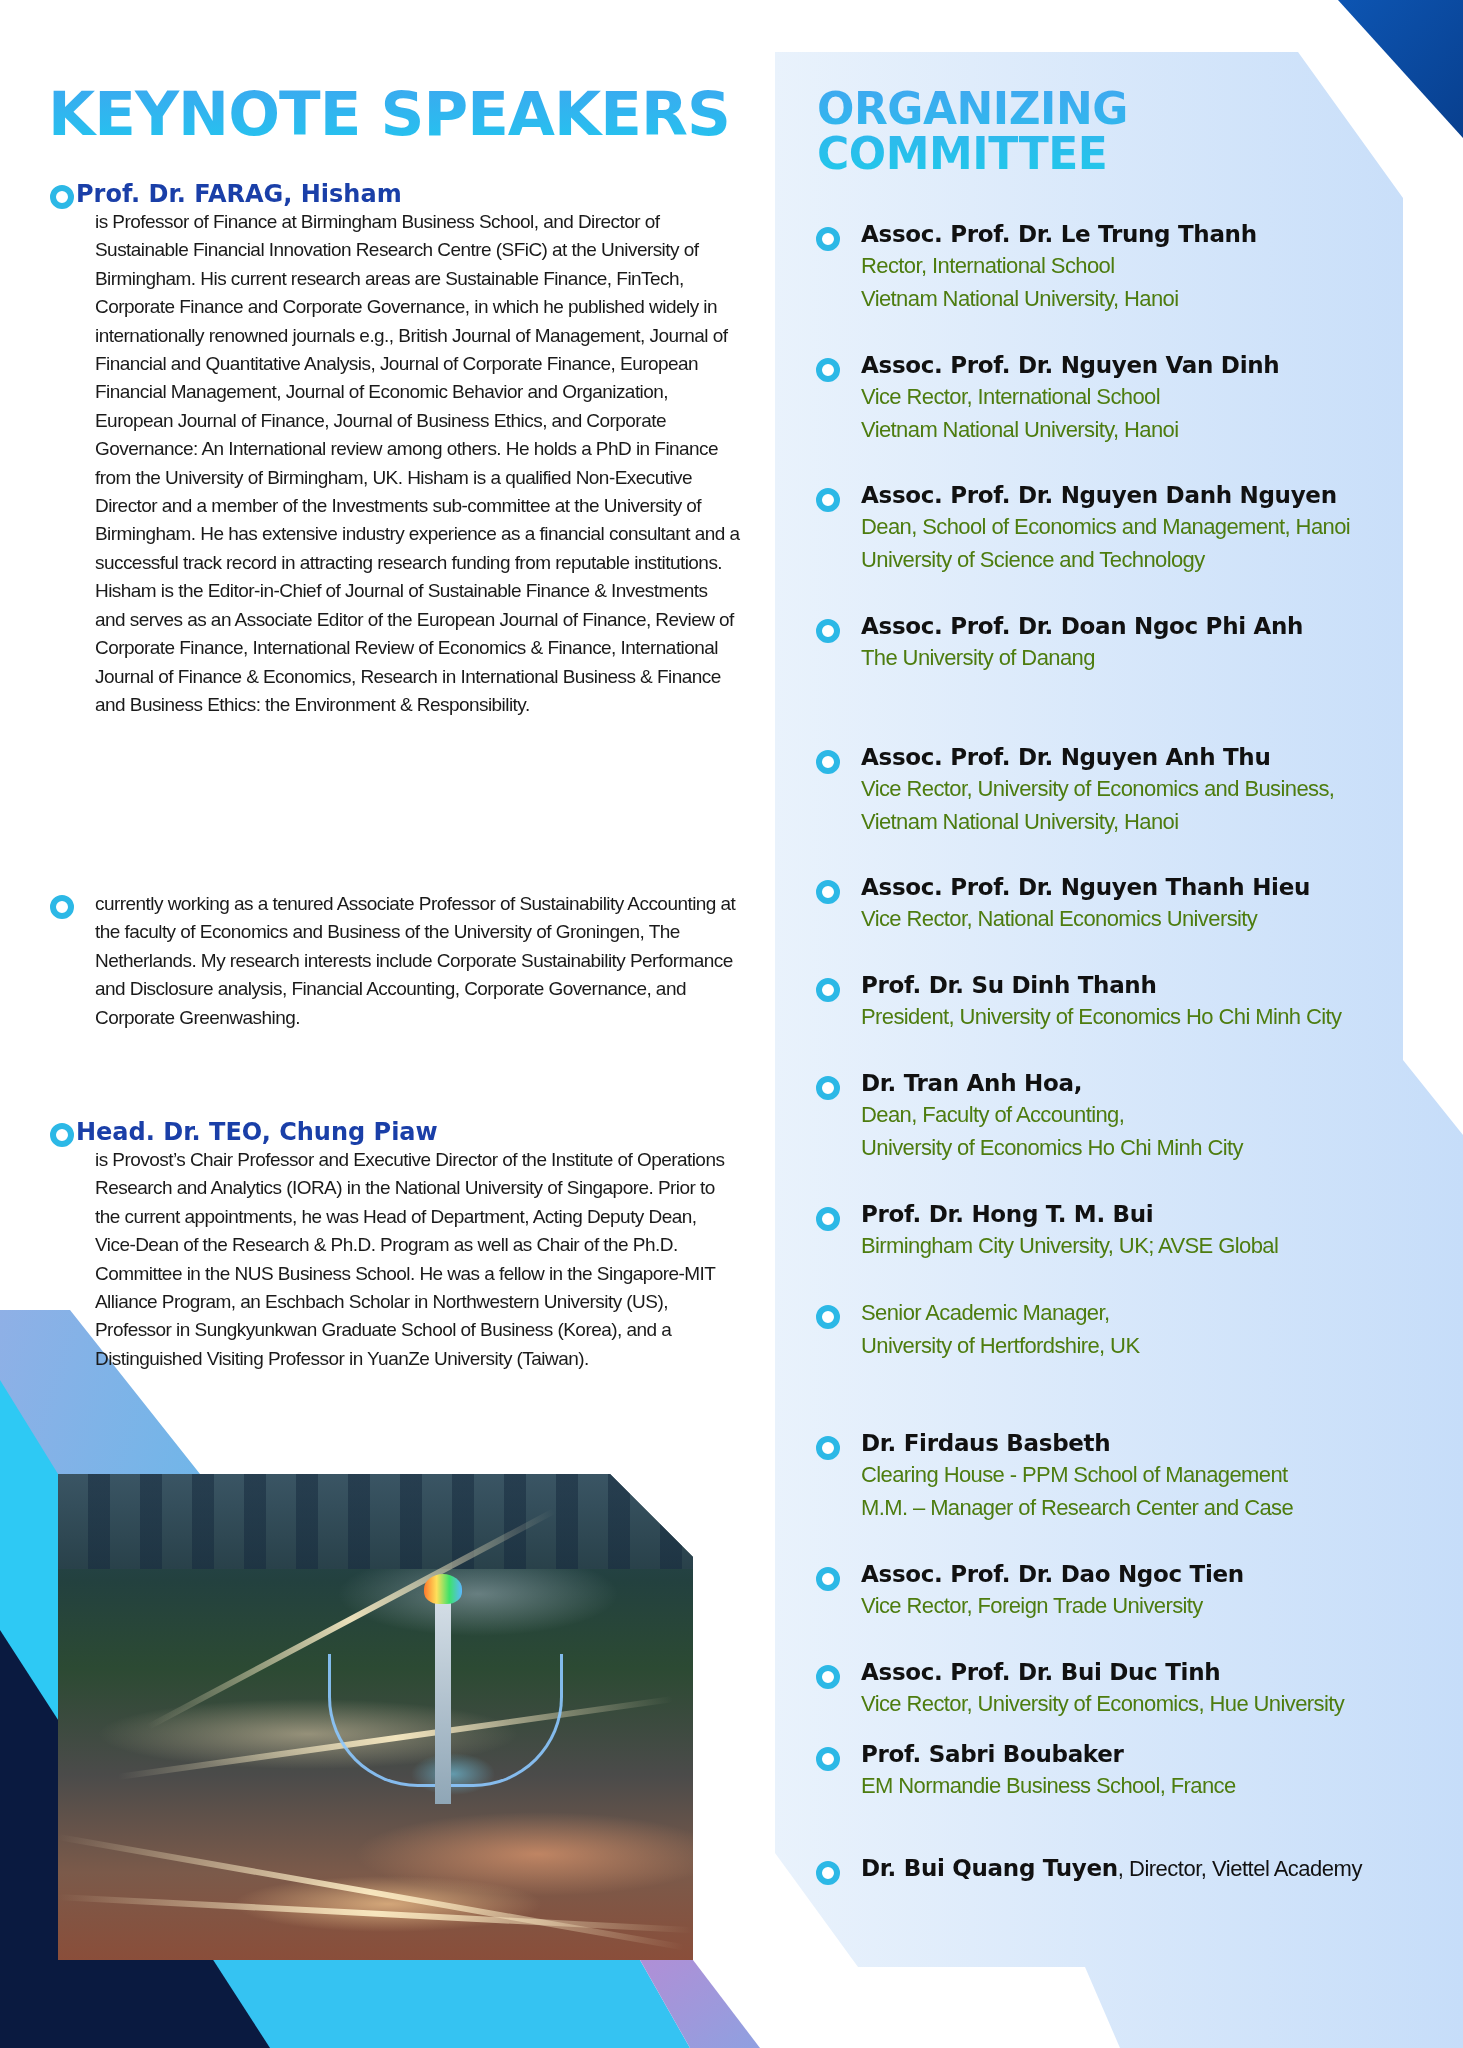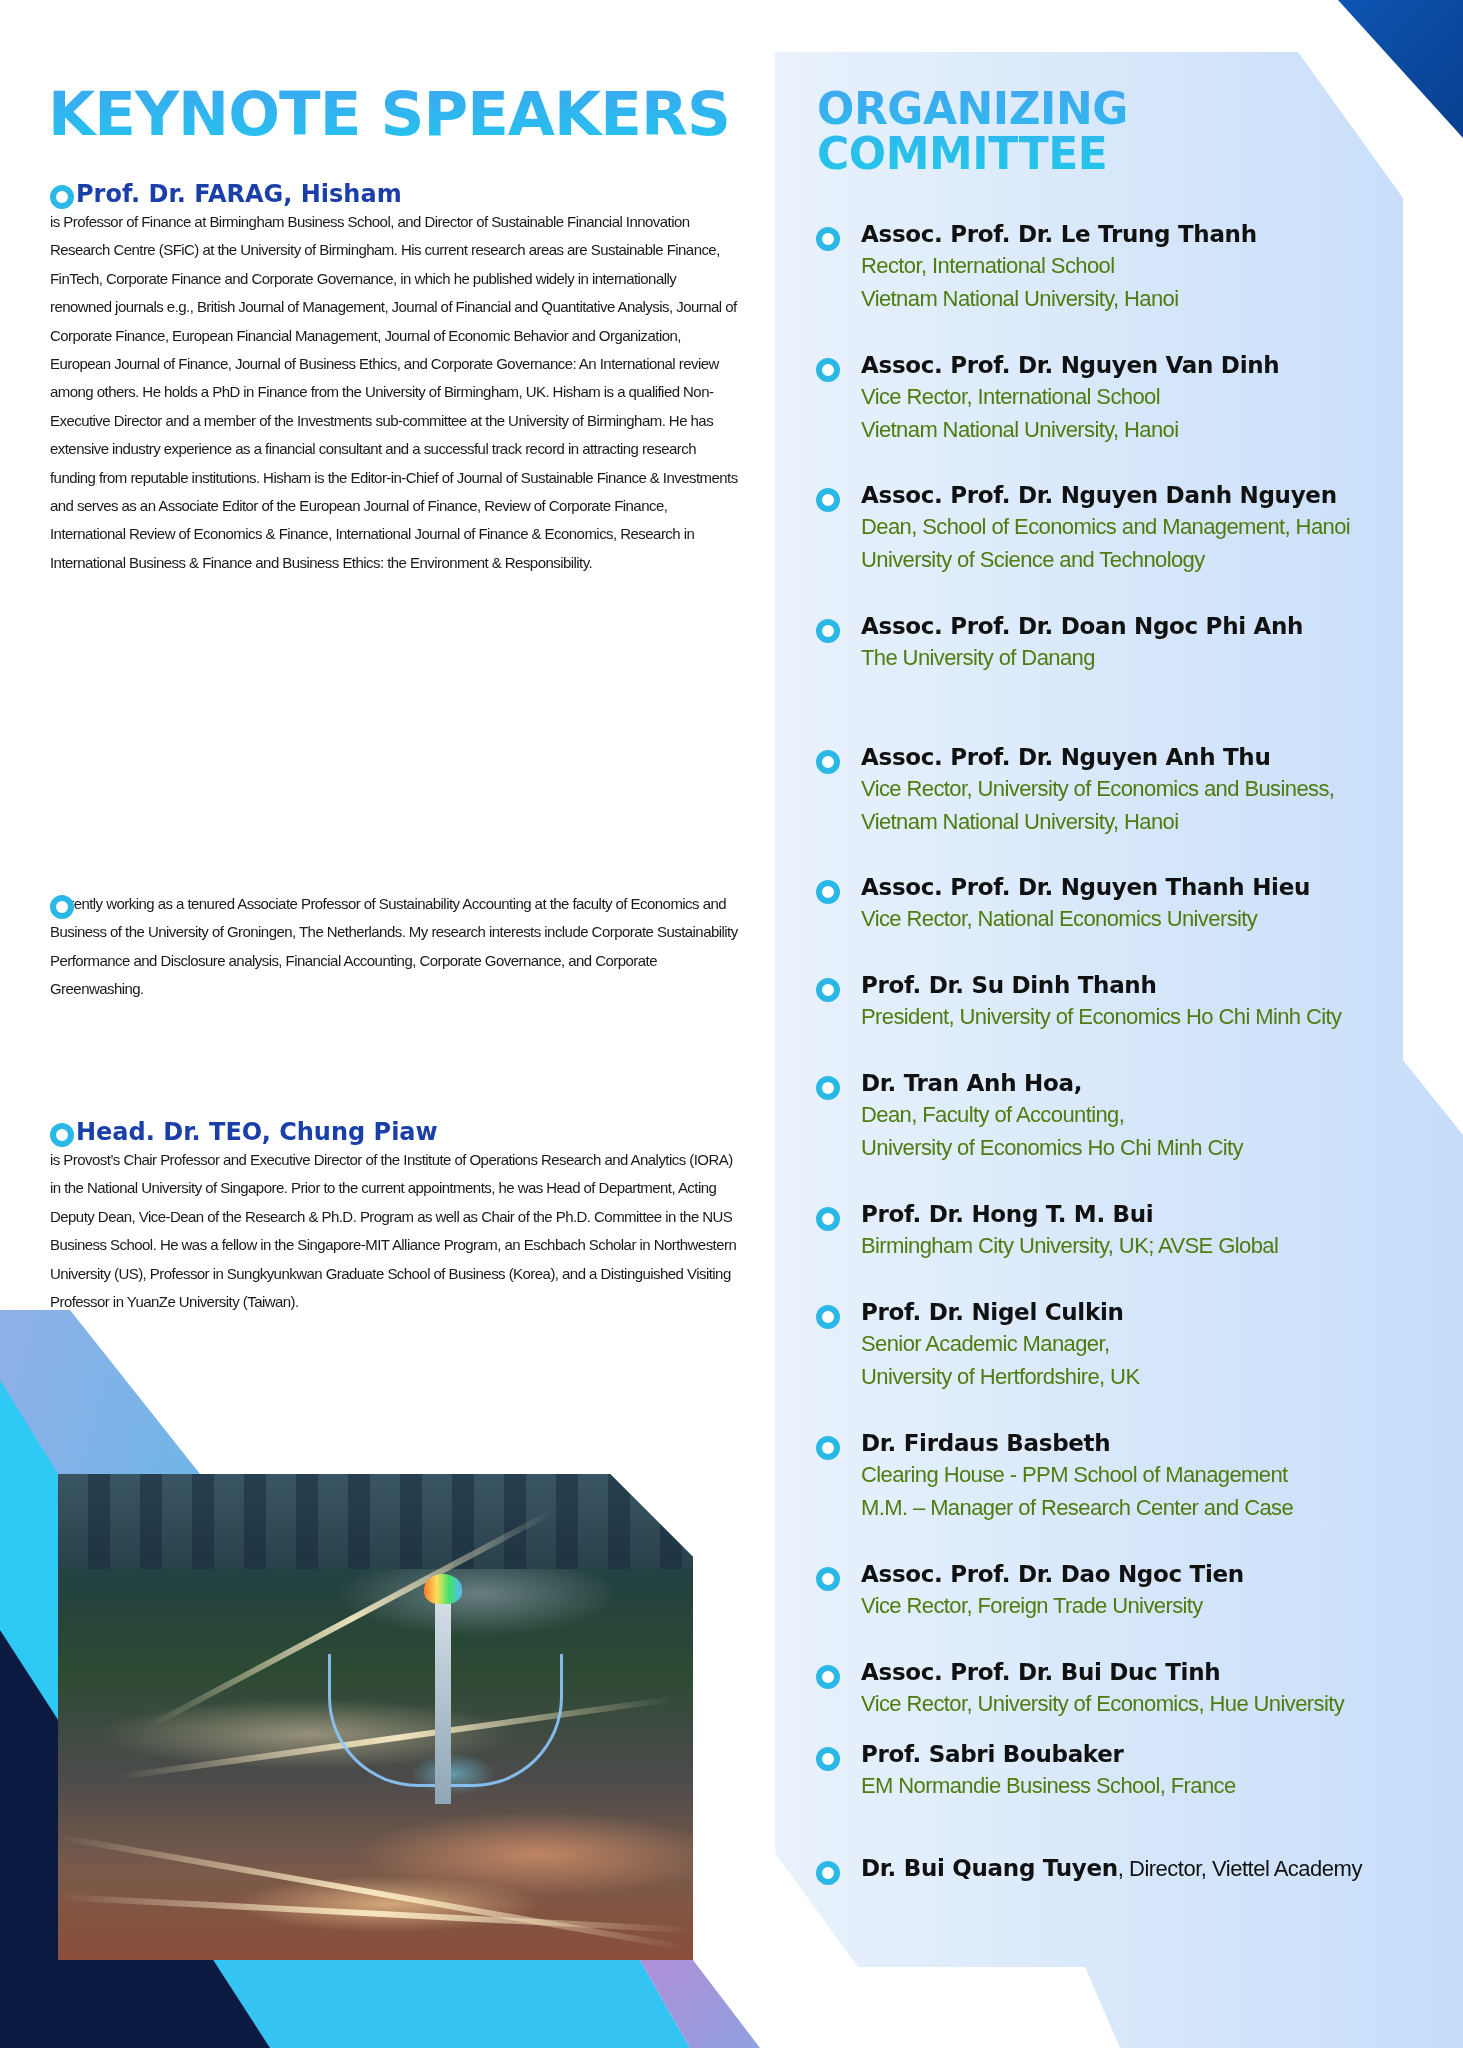--- a/index.html
+++ b/index.html
@@ -19,22 +19,22 @@
     -webkit-background-clip:text; background-clip:text; color:transparent;
     white-space:nowrap;
   }
   .speaker { position:absolute; left:50px; width:690px; }
   .speaker .bullet { position:absolute; left:0; top:5px; }
   .speaker .name {
     margin-left:26px; font-family:"DejaVu Sans", sans-serif; font-weight:bold;
     font-size:24px; line-height:28px; color:#1a3fa8; white-space:nowrap;
   }
   .speaker .bio {
-    font-family:"Liberation Sans", sans-serif;
-    font-size:15px; line-height:28.4px; color:#1a1a1a;
+    margin-left:45px; font-family:"Liberation Sans", sans-serif;
+    font-size:19px; line-height:28.4px; color:#1a1a1a;
     letter-spacing:-0.55px; transform-origin:left top;
   }
   .ring {
     width:12px; height:12px; border-radius:50%;
     border:6px solid #2cb8e6; box-sizing:content-box; background:#ffffff;
   }
 
   
   .photo {
     position:absolute; left:58px; top:1474px; width:635px; height:486px;
@@ -211,21 +211,20 @@
   <div class="role">Dean, Faculty of Accounting,</div>
   <div class="role">University of Economics Ho Chi Minh City</div>
 </div>
 <div class="member" style="top:1199px;">
   <div class="bullet ring"></div>
   <div class="mname">Prof. Dr. Hong T. M. Bui</div>
   <div class="role">Birmingham City University, UK; AVSE Global</div>
 </div>
 <div class="member" style="top:1297px;">
   <div class="bullet ring"></div>
-  <div class="mname">Prof. Dr. Nigel Culkin</div>
   <div class="role">Senior Academic Manager,</div>
   <div class="role">University of Hertfordshire, UK</div>
 </div>
 <div class="member" style="top:1428px;">
   <div class="bullet ring"></div>
   <div class="mname">Dr. Firdaus Basbeth</div>
   <div class="role">Clearing House - PPM School of Management</div>
   <div class="role">M.M. – Manager of Research Center and Case</div>
 </div>
 <div class="member" style="top:1559px;">

